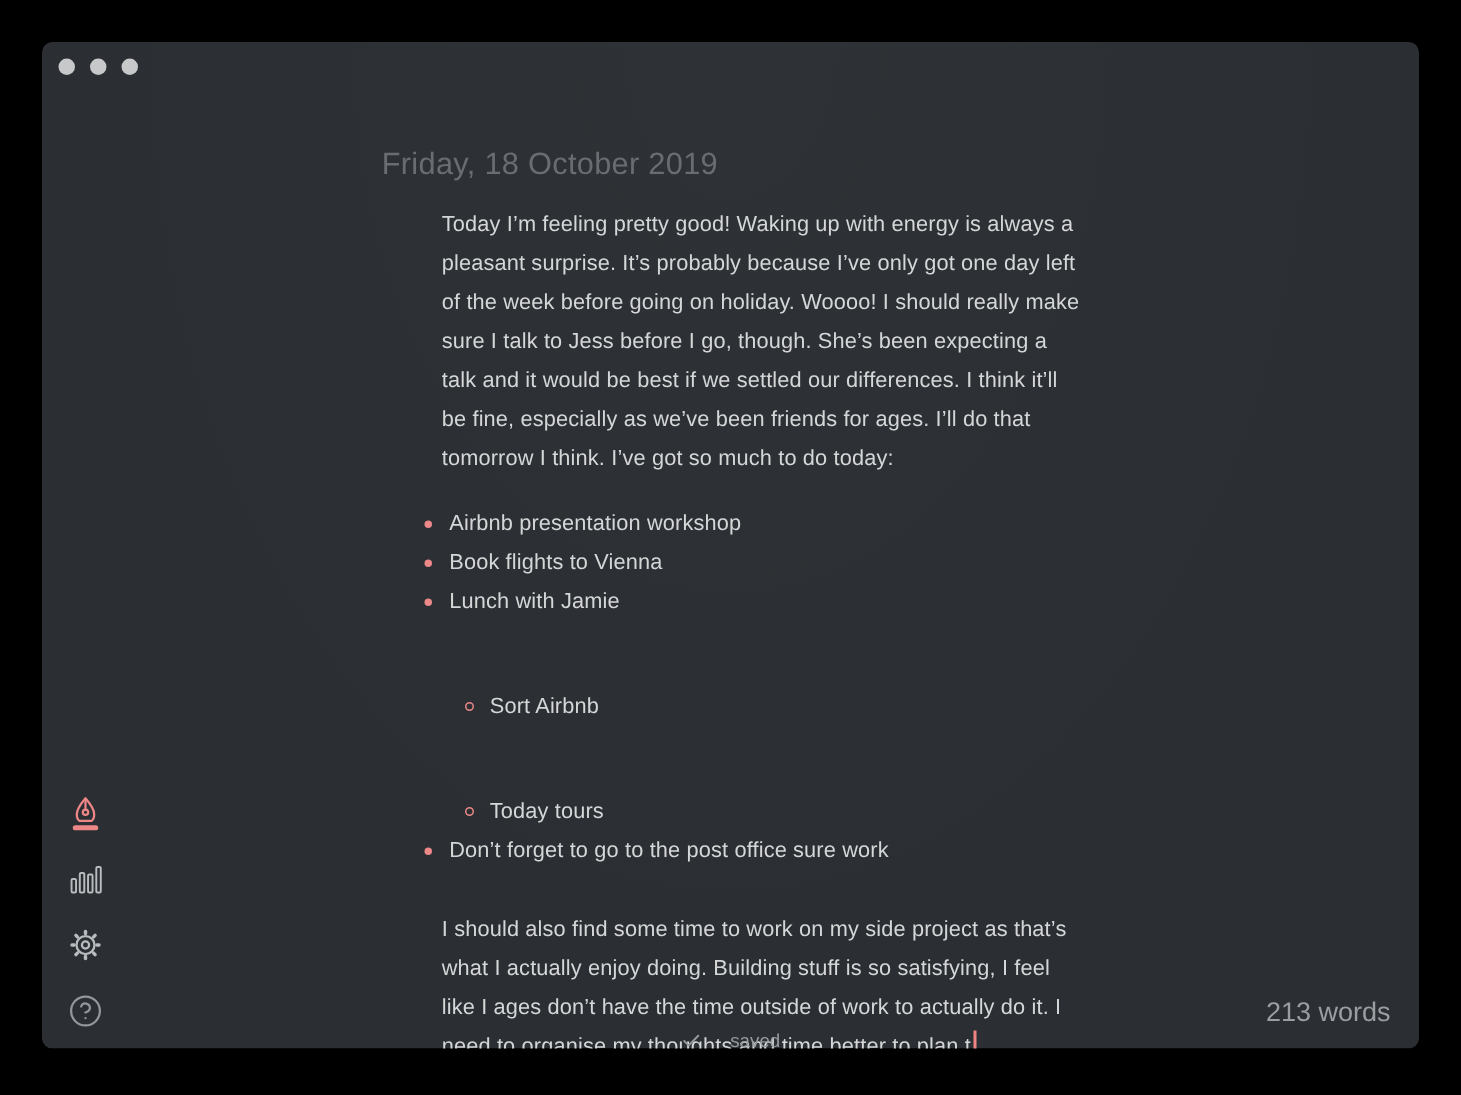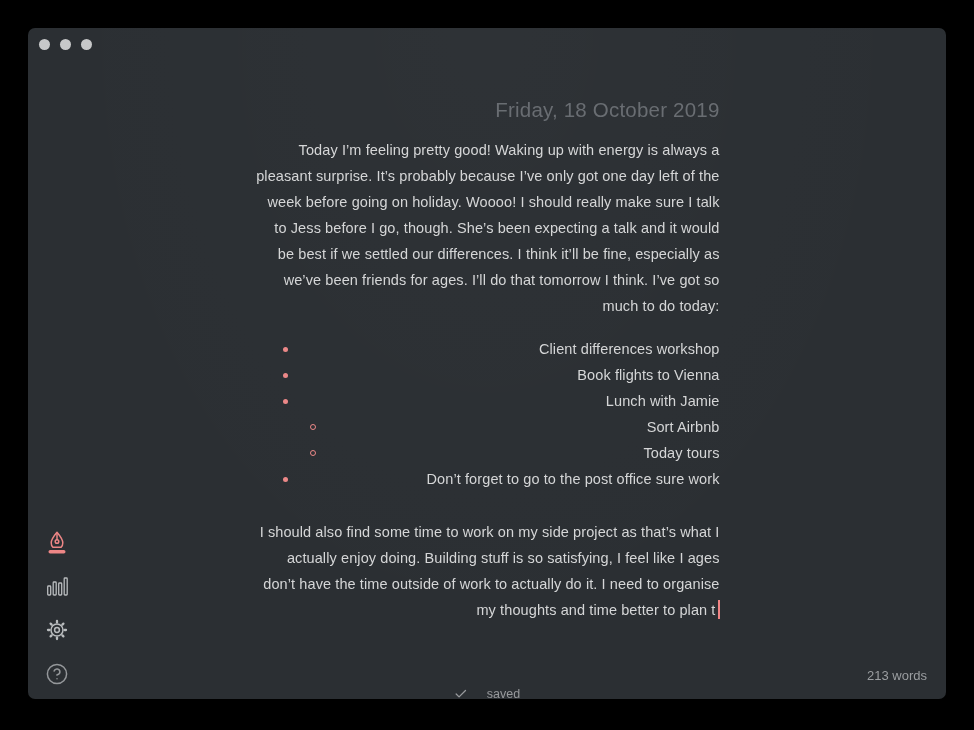--- a/index.html
+++ b/index.html
@@ -37,51 +37,51 @@
     width: 24px; height: 24px;
     display: flex; align-items: center; justify-content: center;
     cursor: pointer;
   }
   .sidebar-item svg { display: block; }
   
   .editor {
     position: absolute; left: 0; right: 0; top: 0;
     padding-top: 70px;
     cursor: text;
-    text-align: right;
   }
   .editor-inner { width: 465px; margin: 0 auto; }
   .entry-date {
     font-size: 20.5px; font-weight: 400; letter-spacing: 0.2px;
     color: #696d72;
     margin-bottom: 15px;
   }
   .editor p {
     font-size: 14.5px; line-height: 26px;
     color: #d5d6d7;
     letter-spacing: 0.1px;
+    margin-left: 40px;
   }
   ul.todo-list {
     list-style: none;
     margin: 17px 0 27px 0;
   }
   ul.todo-list li {
     position: relative;
     font-size: 14.5px; line-height: 26px;
     color: #d5d6d7;
     letter-spacing: 0.1px;
   }
   li.l1 { padding-left: 45px; }
   li.l1::before {
     content: "";
     position: absolute; left: 28px; top: 10.5px;
     width: 5px; height: 5px; border-radius: 50%;
     background: #ec8888;
   }
-  li.l2 { padding-left: 72px; }
+  li.l2 { padding-left: 72px; margin-top: 44px; }
   li.l2::before {
     content: "";
     position: absolute; left: 55px; top: 9.5px;
     width: 4px; height: 4px; border-radius: 50%;
     background: transparent;
     border: 1.6px solid #ec8888;
   }
   .caret {
     display: inline-block;
     width: 2px; height: 19px;
@@ -95,40 +95,40 @@
   }
   .save-status {
     position: absolute; left: 50%; top: 50%;
     transform: translate(-50%, -50%);
     display: flex; align-items: center; gap: 19px;
     color: #97999c; font-size: 12.5px; margin-top: 19px;
   }
   .word-count {
     position: absolute; right: 19px; top: 50%;
     transform: translateY(-50%);
-    color: #9b9ea1; font-size: 13px;
+    color: #9b9ea1; font-size: 18px;
   }
 </style>
 </head>
 <body>
 
 <div class="window">
 
   <div class="traffic-lights">
     <button class="traffic-dot"></button>
     <button class="traffic-dot"></button>
     <button class="traffic-dot"></button>
   </div>
 
   <main class="editor">
     <div class="editor-inner">
       <h1 class="entry-date">Friday, 18 October 2019</h1>
       <p>Today I’m feeling pretty good! Waking up with energy is always a pleasant surprise. It’s probably because I’ve only got one day left of the week before going on holiday. Woooo! I should really make sure I talk to Jess before I go, though. She’s been expecting a talk and it would be best if we settled our differences. I think it’ll be fine, especially as we’ve been friends for ages. I’ll do that tomorrow I think. I’ve got so much to do today:</p>
       <ul class="todo-list">
-        <li class="l1"><span>Client differences workshop</span></li>
+        <li class="l1"><span>Airbnb presentation workshop</span></li>
         <li class="l1"><span>Book flights to Vienna</span></li>
         <li class="l1"><span>Lunch with Jamie</span></li>
         <li class="l2"><span>Sort Airbnb</span></li>
         <li class="l2"><span>Today tours</span></li>
         <li class="l1"><span>Don’t forget to go to the post office sure work</span></li>
       </ul>
       <p><span>I should also find some time to work on my side project as that’s what I actually enjoy doing. Building stuff is so satisfying, I feel like I ages don’t have the time outside of work to actually do it. I need to organise my thoughts and time better to plan t</span><span class="caret"></span></p>
     </div>
   </main>
 

